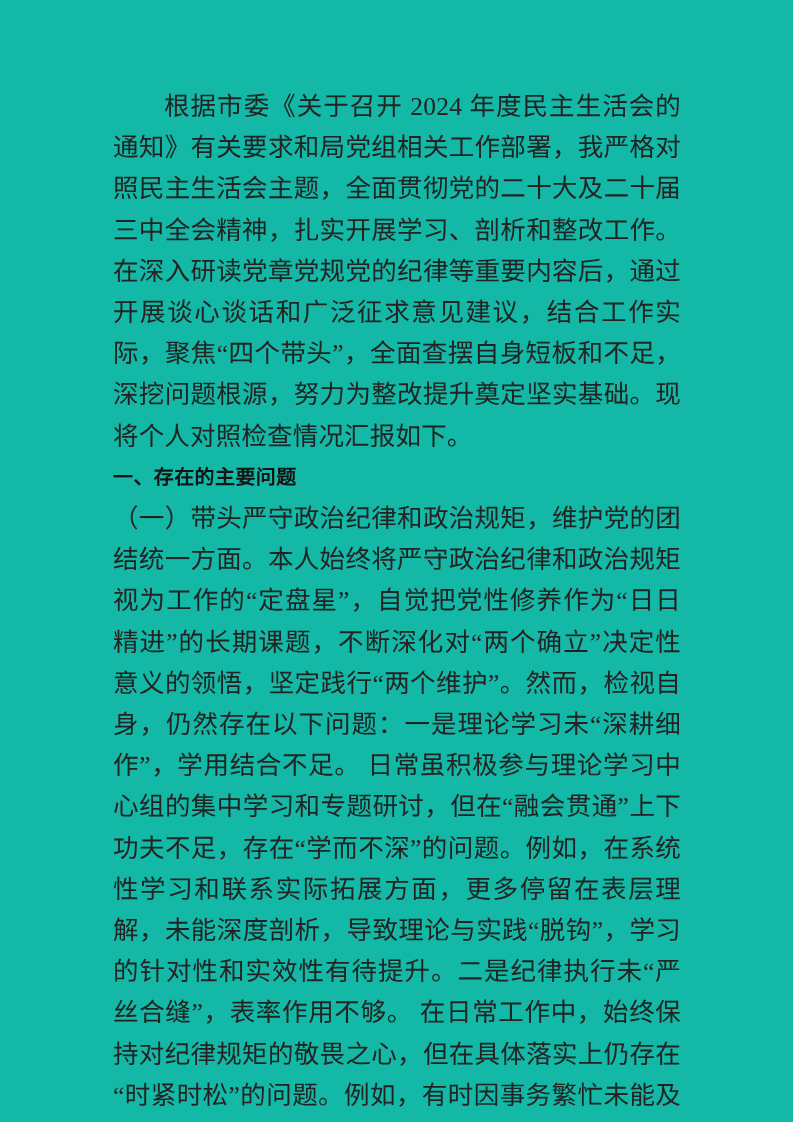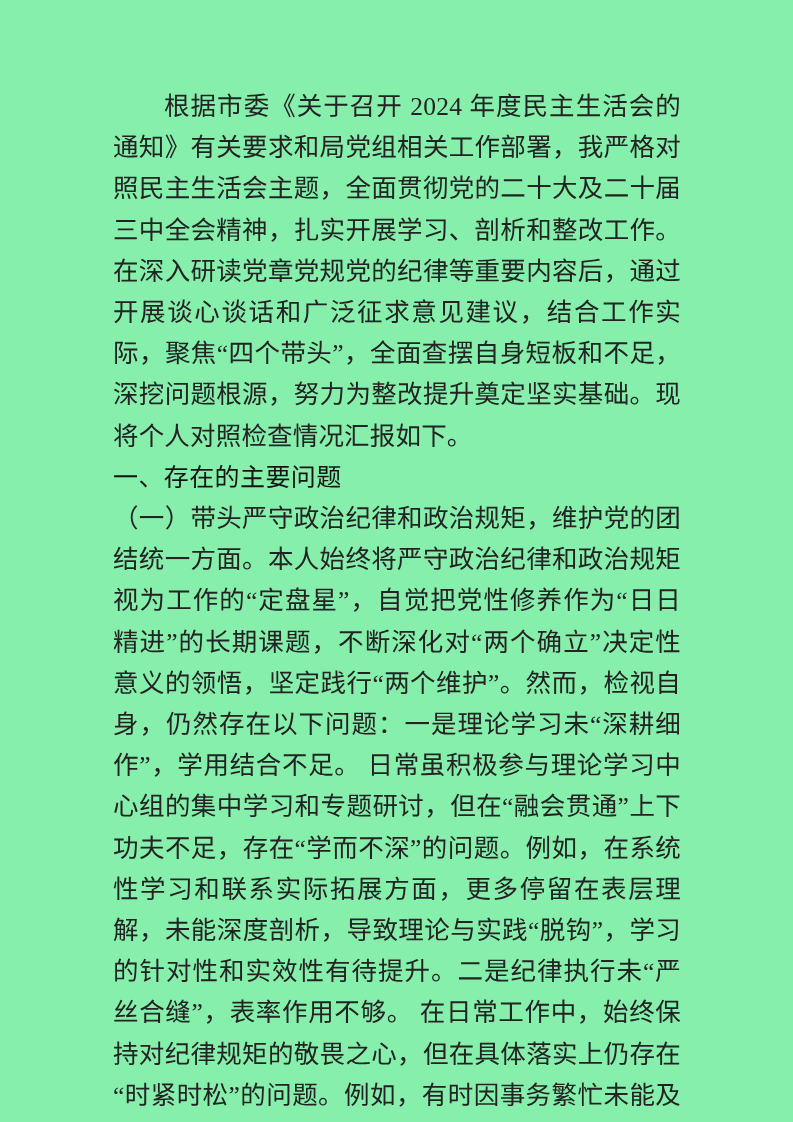--- a/index.html
+++ b/index.html
@@ -13,21 +13,21 @@
     font-family: "Liberation Serif", "DejaVu Serif", serif;
     color: #1a1a1a;
     -webkit-font-smoothing: antialiased;
   }
 
   #page {
     position: relative;
     width: 793px;
     height: 1122px;
     margin: 0 auto;
-    background: #86efac;
+    background: #14b8a6;
     overflow: hidden;
     box-sizing: border-box;
   }
 
   #content {
     position: absolute;
     left: 113px;
     top: 86px;
     width: 568px;
   }
@@ -40,26 +40,26 @@
     text-indent: 2em;
     margin: 0;
     letter-spacing: 0.18px;
     color: #232323;
     font-weight: 400;
     word-break: break-all;
     white-space: pre-wrap;
   }
 
   .heading {
-    font-size: 25px;
+    font-size: 20px;
     line-height: 41.2px;
     text-align: left;
     text-indent: 0;
     margin: 0;
-    font-weight: 400;
+    font-weight: 700;
     letter-spacing: 0.4px;
     color: #141414;
     white-space: pre-wrap;
   }
 
   .para.no-indent {
     text-indent: 0;
   }
 </style>
 </head>

